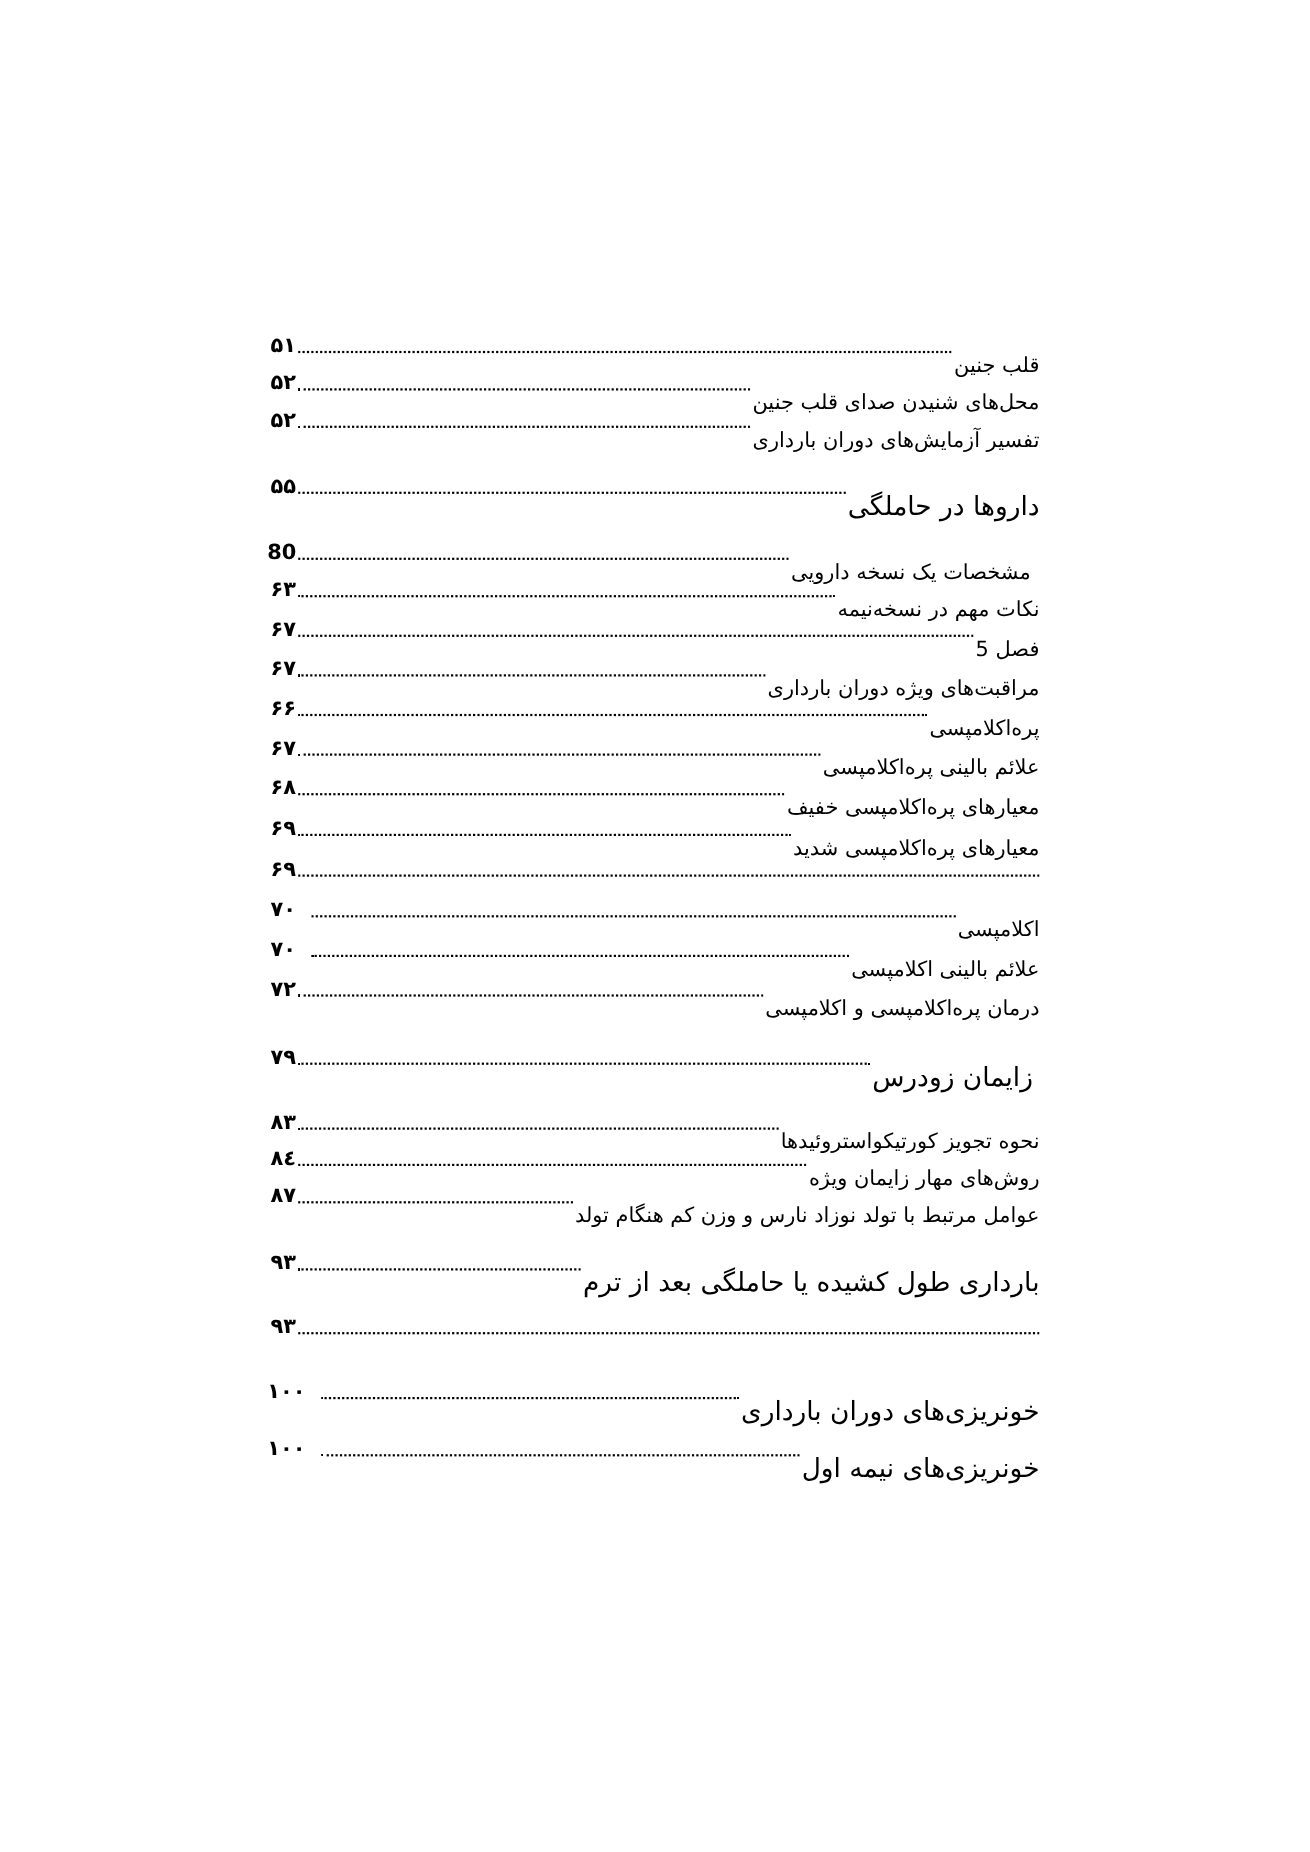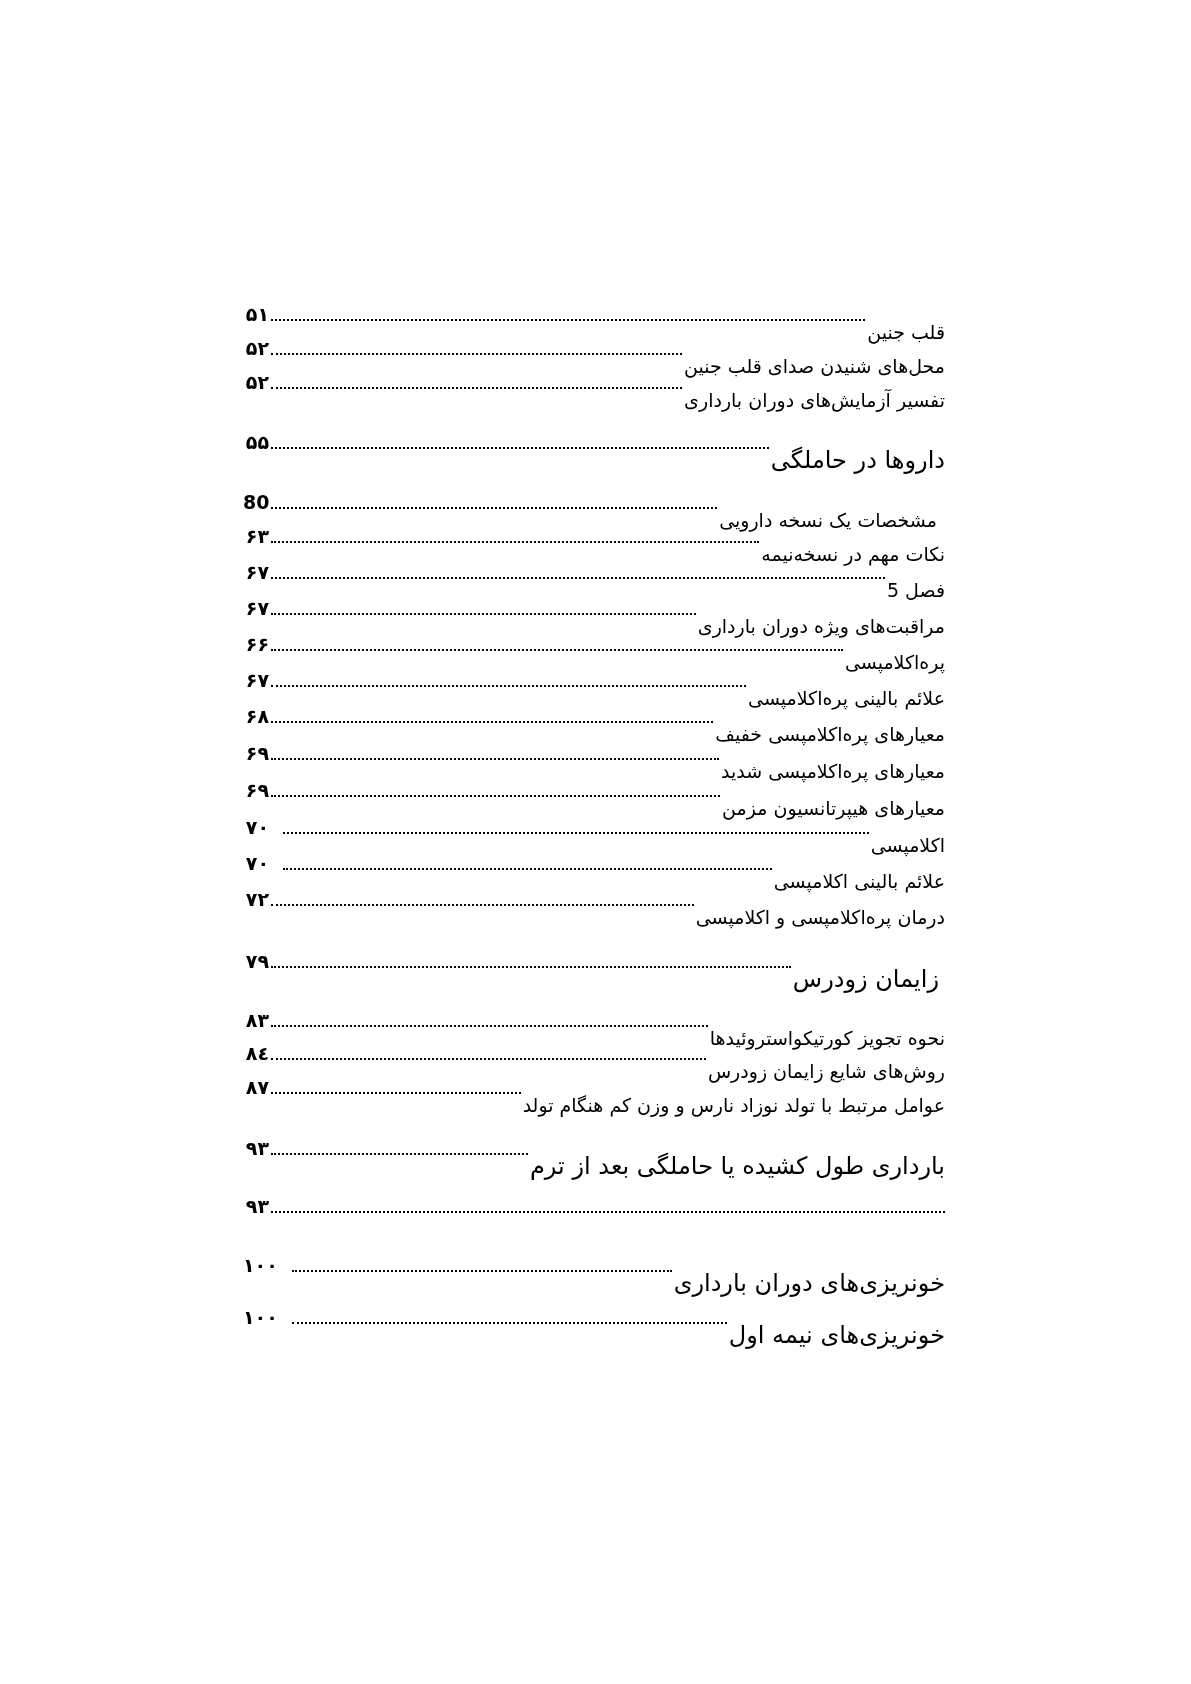--- a/index.html
+++ b/index.html
@@ -76,21 +76,20 @@
       <span class="title">معیارهای پره‌اکلامپسی خفیف</span>
       <span class="dots"></span>
       <span class="page">۶۸</span>
     </div>
   <div class="row" style="top: 736px;">
       <span class="title">معیارهای پره‌اکلامپسی شدید</span>
       <span class="dots"></span>
       <span class="page">۶۹</span>
     </div>
   <div class="row" style="top: 773px;">
-      <span class="title">معیارهای هیپرتانسیون مزمن</span>
       <span class="dots"></span>
       <span class="page">۶۹</span>
     </div>
   <div class="row" style="top: 810px;">
       <span class="title">اکلامپسی</span>
       <span class="dots"></span>
       <span class="page gap">۷۰</span>
     </div>
   <div class="row" style="top: 846px;">
       <span class="title">علائم بالینی اکلامپسی</span>
@@ -106,21 +105,21 @@
       <span class="title" style="padding-right:6px">زایمان زودرس</span>
       <span class="dots"></span>
       <span class="page">۷۹</span>
     </div>
   <div class="row" style="top: 1003px;">
       <span class="title">نحوه تجویز کورتیکواستروئیدها</span>
       <span class="dots"></span>
       <span class="page">۸۳</span>
     </div>
   <div class="row" style="top: 1036px;">
-      <span class="title">روش‌های شایع زایمان زودرس</span>
+      <span class="title">روش‌های مهار زایمان ویژه</span>
       <span class="dots"></span>
       <span class="page">۸٤</span>
     </div>
   <div class="row" style="top: 1070px;">
       <span class="title">عوامل مرتبط با تولد نوزاد نارس و وزن کم هنگام تولد</span>
       <span class="dots"></span>
       <span class="page">۸۷</span>
     </div>
   <div class="row heading" style="top: 1131px;">
       <span class="title">بارداری طول کشیده یا حاملگی بعد از ترم</span>

